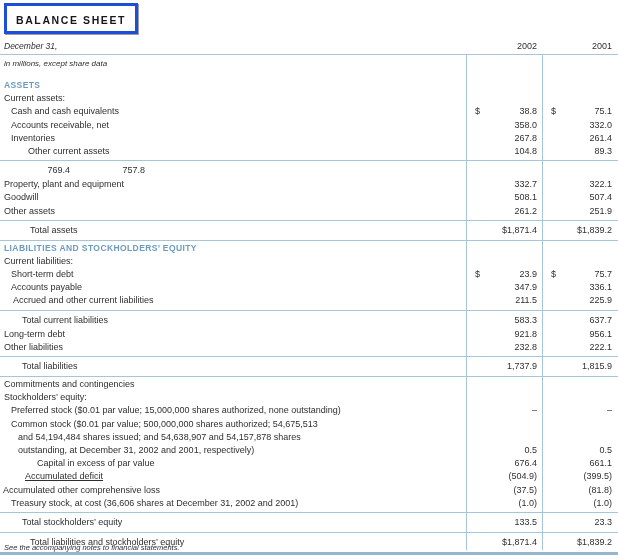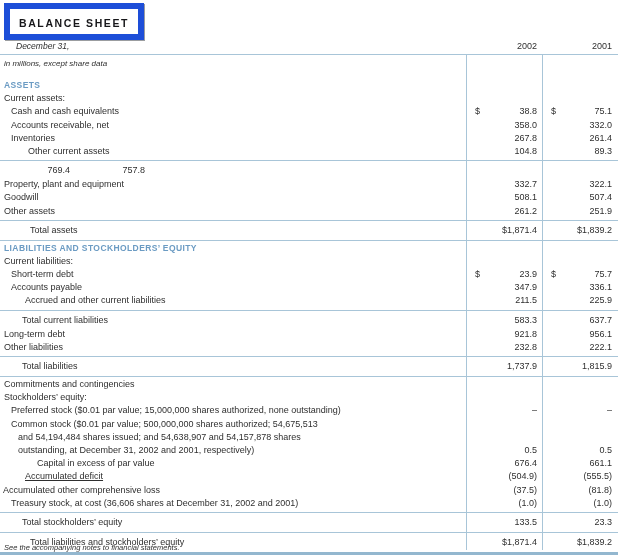--- a/index.html
+++ b/index.html
@@ -2,29 +2,29 @@
 <html><head>
 <meta charset="utf-8">
 <style>
   html,body{margin:0;padding:0;background:#fff;}
   .page{
     position:relative;width:618px;height:559px;background:#ffffff;overflow:hidden;
     font-family:"Liberation Sans",sans-serif;color:#2f2f2f;
   }
   .title-box{
     position:absolute;left:4px;top:3px;display:inline-block;
-    border:6px solid #1d4ed8;box-shadow:1px 1px 0 #9b9da0;
+    border:3px solid #1d4ed8;box-shadow:1px 1px 0 #9b9da0;
     padding:4px 9px 3px 9px;background:#fff;
   }
   .title-box .title-text{
     font-weight:bold;font-size:10.5px;letter-spacing:1.6px;color:#17171a;white-space:nowrap;
   }
   .sheet{position:absolute;left:0;top:38px;width:618px;}
   .head-row{display:flex;align-items:flex-end;height:13px;}
-  .head-row .date{flex:1;font-style:italic;font-size:8.5px;padding-left:16px;color:#2f2f2f;}
+  .head-row .date{flex:1;font-style:italic;font-size:8.5px;padding-left:4px;color:#2f2f2f;}
   .head-row .yr{font-size:9px;text-align:right;box-sizing:border-box;padding-right:6px;color:#2f2f2f;}
   .yr-2002{width:76px;}
   .yr-2001{width:75px;}
   .head-rule{height:1px;background:#a8c5d8;margin-top:3px;}
   .tbody{position:relative;}
   .vrule{position:absolute;top:0;bottom:0;width:1px;background:#a8c5d8;}
   .vrule-1{left:466px;}
   .vrule-2{left:542px;}
   .units-row{height:23px;box-sizing:border-box;padding:4px 0 0 4px;font-style:italic;font-size:8px;color:#2f2f2f;}
   .row{display:flex;height:13.2px;line-height:13.2px;font-size:9px;}
@@ -132,21 +132,21 @@
           <span class="lbl" style="padding-left: 11px;">Short-term debt</span>
           <span class="cell c2002"><span class="dollar">$</span><span class="num">23.9</span></span>
           <span class="cell c2001"><span class="dollar">$</span><span class="num">75.7</span></span>
         </div>
         <div class="row item">
           <span class="lbl" style="padding-left: 11px;">Accounts payable</span>
           <span class="cell c2002"><span class="num">347.9</span></span>
           <span class="cell c2001"><span class="num">336.1</span></span>
         </div>
         <div class="row item">
-          <span class="lbl" style="padding-left: 25px;">Accrued and other current liabilities</span>
+          <span class="lbl" style="padding-left: 13px;">Accrued and other current liabilities</span>
           <span class="cell c2002"><span class="num">211.5</span></span>
           <span class="cell c2001"><span class="num">225.9</span></span>
         </div>
         <div class="hrule"></div>
         <div class="row total">
           <span class="lbl" style="padding-left: 22px;">Total current liabilities</span>
           <span class="cell c2002"><span class="num">583.3</span></span>
           <span class="cell c2001"><span class="num">637.7</span></span>
         </div>
         <div class="row item">
@@ -197,21 +197,21 @@
           <span class="cell c2001"><span class="num">0.5</span></span>
         </div>
         <div class="row item">
           <span class="lbl" style="padding-left: 11px; margin-left: 26px;">Capital in excess of par value</span>
           <span class="cell c2002"><span class="num">676.4</span></span>
           <span class="cell c2001"><span class="num">661.1</span></span>
         </div>
         <div class="row item">
           <span class="lbl" style="padding-left: 25px; text-decoration: underline;">Accumulated deficit</span>
           <span class="cell c2002"><span class="num">(504.9)</span></span>
-          <span class="cell c2001"><span class="num">(555.5)</span></span>
+          <span class="cell c2001"><span class="num">(399.5)</span></span>
         </div>
         <div class="row item">
           <span class="lbl" style="padding-left: 3px;">Accumulated other comprehensive loss</span>
           <span class="cell c2002"><span class="num">(37.5)</span></span>
           <span class="cell c2001"><span class="num">(81.8)</span></span>
         </div>
         <div class="row item">
           <span class="lbl" style="padding-left: 11px;">Treasury stock, at cost (36,606 shares at December 31, 2002 and 2001)</span>
           <span class="cell c2002"><span class="num">(1.0)</span></span>
           <span class="cell c2001"><span class="num">(1.0)</span></span>

